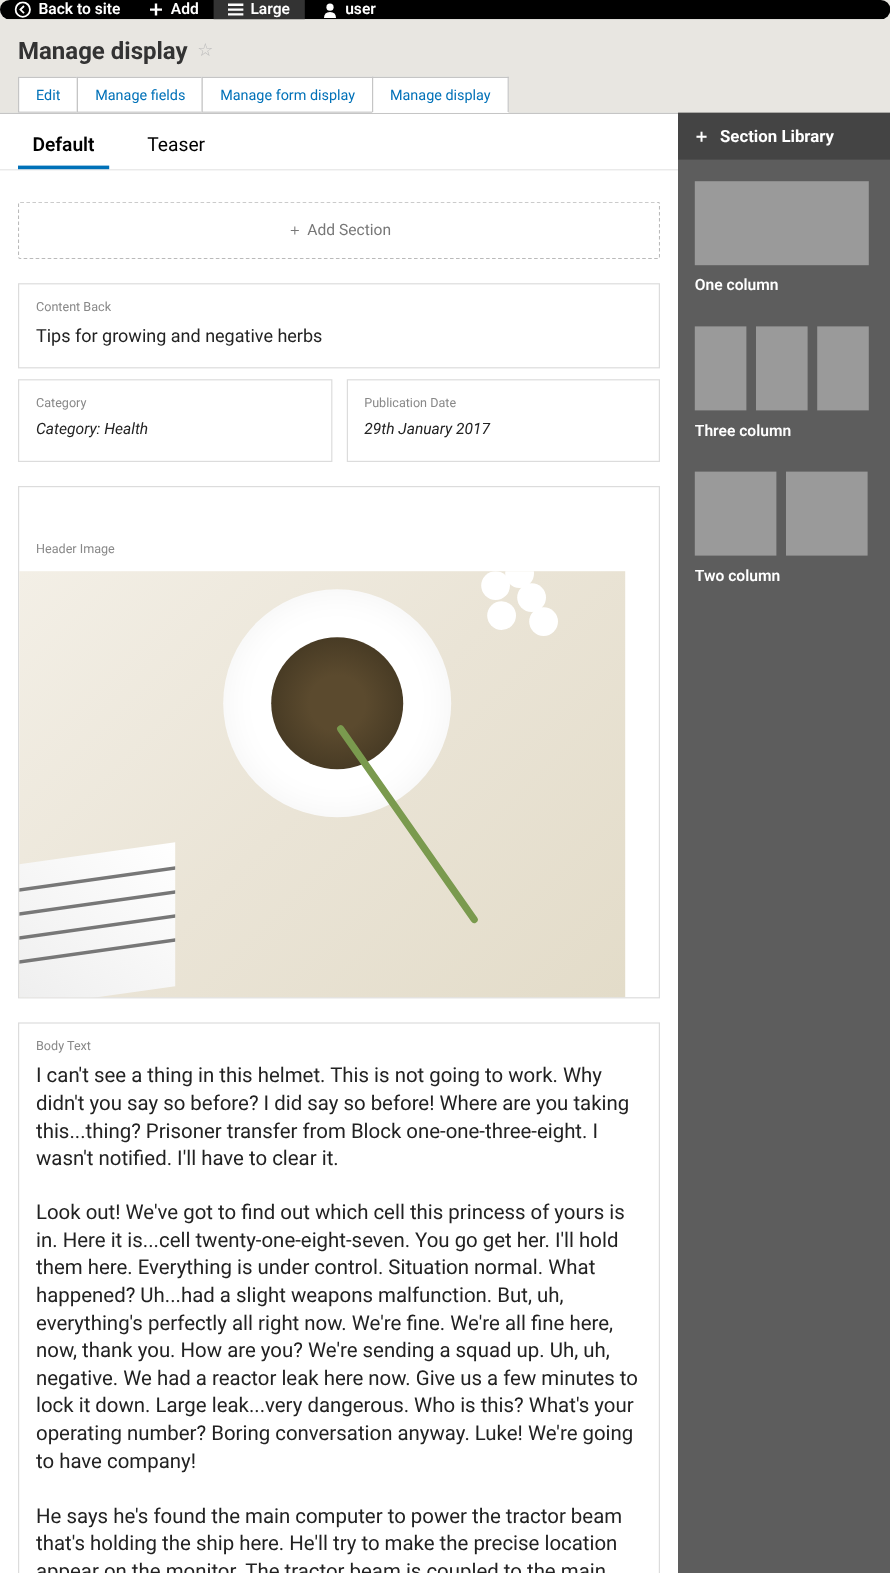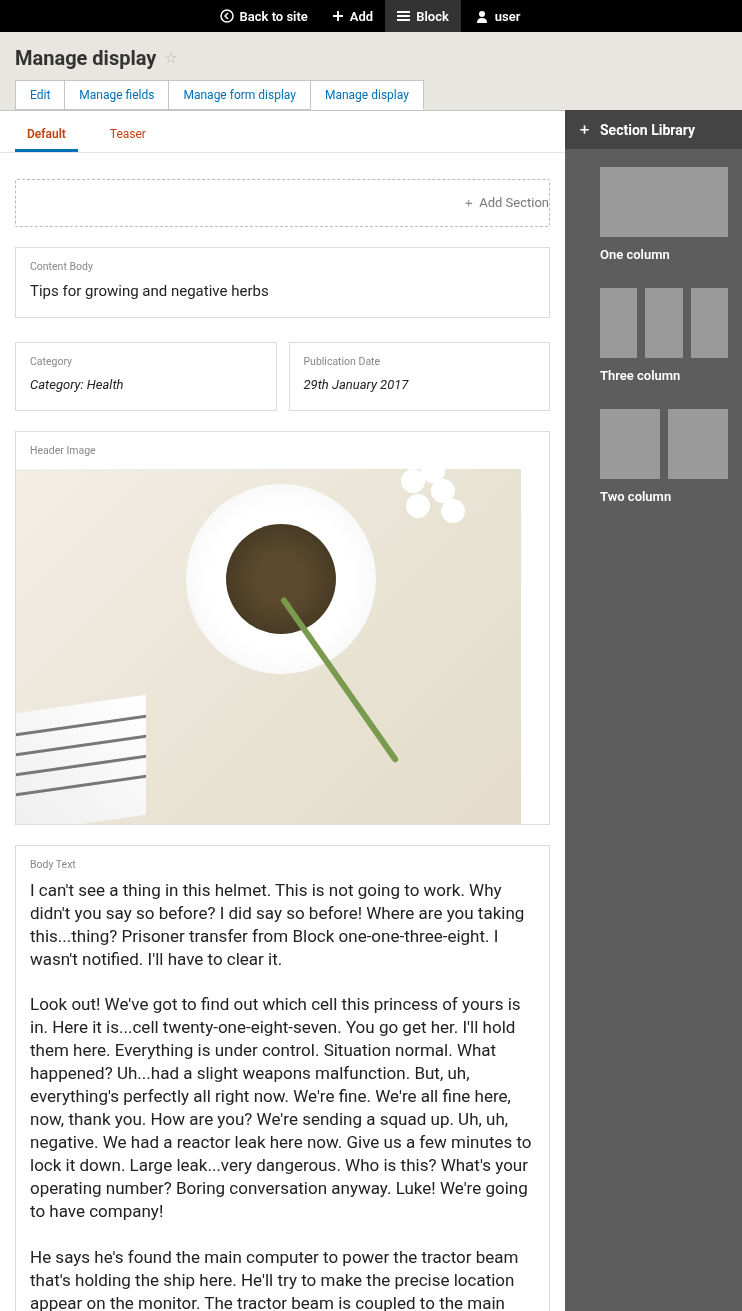--- a/index.html
+++ b/index.html
@@ -1,74 +1,74 @@
 <!DOCTYPE html>
 <html><head>
 <meta charset="utf-8">
 <style>
   * { box-sizing: border-box; margin: 0; padding: 0; }
   body { font-family: -apple-system, BlinkMacSystemFont, "Segoe UI", Roboto, sans-serif; font-size: 13px; color: #222; background: #e8e6e1; width: 742px; }
   
-  .topbar { background: #000; color: #fff; height: 32px; display: flex; align-items: center; justify-content: center; padding: 0; }
+  .topbar { background: #000; color: #fff; height: 16px; display: flex; align-items: center; justify-content: flex-start; padding: 0; border-radius: 10px; }
   .topbar-left { display: flex; align-items: center; height: 100%; }
   .topbar-item { display: flex; align-items: center; padding: 0 12px; height: 100%; cursor: pointer; font-size: 13px; font-weight: 600; }
   .topbar-item.active { background: #333; }
   .topbar-icon { margin-right: 6px; display: inline-flex; align-items: center; }
   .topbar-right { display: flex; align-items: center; padding: 0 14px; font-weight: 600; }
   
   .page-header { background: #e8e6e1; padding: 14px 15px 0 15px; }
   .page-title-row { display: flex; align-items: center; }
   .page-title { font-size: 20px; font-weight: 700; color: #333; }
   .star { margin-left: 8px; color: #bbb; font-size: 15px; }
   
   .primary-tabs { display: flex; margin-top: 10px; }
   .ptab { background: #fff; border: 1px solid #c5c5c5; padding: 7px 14px; font-size: 12px; color: #0071b8; cursor: pointer; margin-right: -1px; }
   .ptab.active { background: #fff; border-bottom: 1px solid #fff; color: #0071b8; position: relative; z-index: 2; }
   
   .content-wrap { display: flex; }
   .main-area { width: 565px; background: #fff; border-top: 1px solid #c5c5c5; }
   
   .secondary-tabs { display: flex; padding: 10px 15px 0 15px; border-bottom: 1px solid #e5e5e5; }
-  .stab { padding: 6px 12px 8px 12px; font-size: 12px; color: #c2410c; cursor: pointer; margin-right: 20px; }
+  .stab { padding: 6px 12px 8px 12px; font-size: 16px; color: #000000; cursor: pointer; margin-right: 20px; }
   .stab.active { border-bottom: 3px solid #0071b8; font-weight: 600; }
   
   .layout-body { padding: 0 15px 15px 15px; }
   
-  .add-section { border: 1px dashed #bababa; border-radius: 2px; color: #777; text-align: right; padding: 14px 0; margin-top: 26px; cursor: pointer; font-size: 13px; }
+  .add-section { border: 1px dashed #bababa; border-radius: 2px; color: #777; text-align: center; padding: 14px 0; margin-top: 26px; cursor: pointer; font-size: 13px; }
   .add-section .plus { margin-right: 4px; }
   
   .block { border: 1px solid #dcdcdc; background: #fff; padding: 12px 14px 16px 14px; margin-top: 20px; }
   .block-label { font-size: 10.5px; color: #888; margin-bottom: 8px; }
   .block-content { font-size: 15px; line-height: 1.35; color: #222; }
   
-  .row3 { display: flex; gap: 12px; margin-top: 24px; }
+  .row3 { display: flex; gap: 12px; margin-top: 9px; }
   .row3 .block { flex: 1; margin-top: 0; }
   .row3 .block-content { font-size: 13px; font-style: italic; }
   
-  .header-image-block .block-label { margin-bottom: 12px; }
+  .header-image-block .block-label { margin-bottom: 12px; margin-top: 33px; }
   .img-placeholder { width: 100%; height: 355px; background: linear-gradient(135deg,#f3efe6 0%,#eae4d6 50%,#e3dcc9 100%); position: relative; overflow: hidden; }
   .bowl { position:absolute; top:15px; left:170px; width:190px; height:190px; border-radius:50%; background:#fff; box-shadow: inset 0 0 30px rgba(0,0,0,0.05); }
   .bowl-inner { position:absolute; top:40px; left:40px; width:110px; height:110px; border-radius:50%; background: radial-gradient(circle,#5b4a2e 30%,#3f3420 90%); }
   .stems { position:absolute; bottom:30px; right:60px; width:220px; height:220px; transform:rotate(-35deg); }
   .stem { position:absolute; background:#7a9a4e; border-radius:3px; }
   .s1 { width:6px; height:200px; left:100px; top:0; }
   .flower { position:absolute; top:-10px; right:10px; width:120px; height:100px; }
   .petal { position:absolute; width:24px; height:24px; background:#fff; border-radius:50%; }
   .cloth { position:absolute; bottom:0; left:0; width:130px; height:120px; background:linear-gradient(45deg,#eee,#fff); transform:skewY(-8deg); }
   .stripe { position:absolute; width:100%; height:3px; background:#777; }
   
   .body-text-block .block-content { font-size: 17px; line-height: 1.35; white-space: pre-line; }
   
   .save-btn { background:#0071b8; color:#fff; border:none; border-radius:16px; padding:6px 20px; font-size:14px; font-weight:600; cursor:pointer; margin-top:16px; }
   
   .sidebar { width:177px; background:#444; color:#fff; min-height: 1279px; }
   .sidebar-header { background:#444; padding:10px 12px; font-size:14px; font-weight:700; display:flex; align-items:center; }
   .sidebar-header .plus { margin-right:8px; font-size:15px; color:#fff; }
   .sidebar-body { background:#5d5d5d; padding:18px 14px; min-height:1230px; }
-  .layout-opt { margin-bottom:26px;margin-left:21px; }
+  .layout-opt { margin-bottom:26px; }
   .thumb-row { display:flex; gap:8px; margin-bottom:10px; }
   .thumb { background:#9a9a9a; height:70px; }
   .one .thumb { width:145px; }
   .two .thumb { width:68px; }
   .three .thumb { width:43px; }
   .opt-label { font-size:13px; font-weight:600; color:#fff; }
   
 </style>
 </head>
 <body>
@@ -91,21 +91,21 @@
           </svg>
       </span>
       <span>Add</span>
     </div>
     <div class="topbar-item active">
       <span class="topbar-icon">
         <svg width="13" height="12" viewBox="0 0 13 12">
             <path d="M0 2 H13 M0 6 H13 M0 10 H13" stroke="#fff" stroke-width="2"></path>
           </svg>
       </span>
-      <span>Block</span>
+      <span>Large</span>
     </div>
   </div>
   <div class="topbar-right">
     <span class="topbar-icon">
       <svg width="14" height="14" viewBox="0 0 14 14">
           <circle cx="7" cy="5" r="3" fill="#fff"></circle>
           <path d="M2 14 Q2 9 7 9 Q12 9 12 14 Z" fill="#fff"></path>
         </svg>
     </span>
     <span>user</span>
@@ -131,21 +131,21 @@
       <div class="stab active">Default</div>
       <div class="stab">Teaser</div>
     </div>
 
     <div class="layout-body">
       <div class="add-section">
         <span class="plus">＋</span><span>Add Section</span>
       </div>
       
       <div class="block">
-        <div class="block-label">Content Body</div>
+        <div class="block-label">Content Back</div>
         <div class="block-content">Tips for growing and negative herbs</div>
       </div>
       
       <div class="row3">
         <div class="block">
           <div class="block-label">Category</div>
           <div class="block-content">Category: Health</div>
         </div>
         <div class="block">
           <div class="block-label">Publication Date</div>

